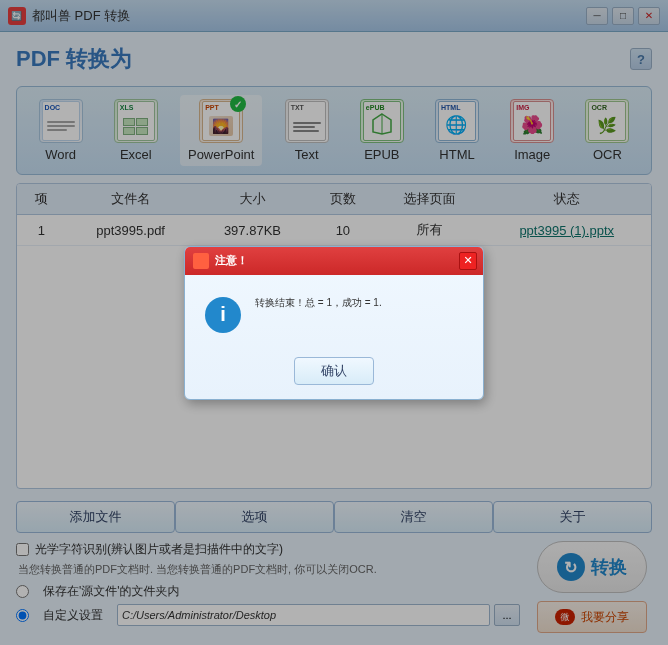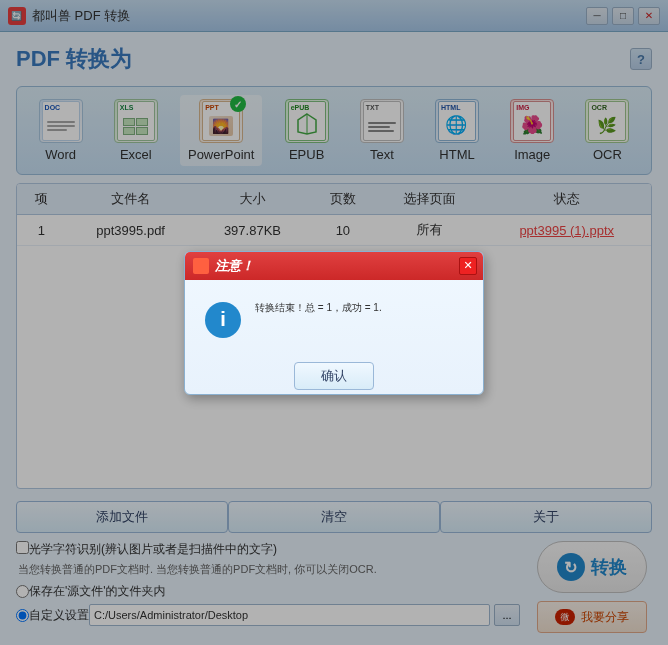--- a/index.html
+++ b/index.html
@@ -205,21 +205,21 @@
       font-weight: normal;
     }
     .file-table td {
       padding: 6px 10px;
       text-align: center;
       font-size: 13px;
       color: #333;
       border-bottom: 1px solid #e8f0f8;
     }
     .file-table td.link {
-      color: #ef4444;
+      color: #0f766e;
       text-decoration: underline;
       cursor: pointer;
     }
 
     
     .action-bar {
       display: flex;
       gap: 0;
       margin-top: 4px;
     }
@@ -247,53 +247,55 @@
       flex: 1;
     }
     .output-settings-title {
       font-size: 13px;
       color: #333;
       font-weight: bold;
       margin-bottom: 6px;
     }
     .checkbox-row {
       display: flex;
-      align-items: flex-start;
+      align-items: center;
+      gap: 6px;
       margin-bottom: 4px;
       font-size: 12px;
       color: #333;
     }
     .ocr-note {
       font-size: 11px;
       color: #666;
       margin-bottom: 6px;
       padding-left: 2px;
     }
     .radio-row {
       display: flex;
       align-items: center;
-      gap: 0;
+      gap: 14px;
       margin-bottom: 4px;
       font-size: 12px;
       color: #333;
     }
     .custom-path-row {
       display: flex;
       align-items: center;
       gap: 6px;
     }
     .custom-path-input {
       flex: 1;
       height: 22px;
       border: 1px solid #a0b8d0;
       border-radius: 2px;
       padding: 0 4px;
       font-size: 11px;
       color: #333;
       background: white;
+      font-style: italic;
     }
     .browse-btn {
       width: 26px;
       height: 22px;
       background: linear-gradient(to bottom, #e8f0f8, #d0e0f0);
       border: 1px solid #9ab0c8;
       border-radius: 2px;
       font-size: 11px;
       cursor: pointer;
       display: flex;
@@ -390,23 +392,22 @@
     }
     .modal-title-icon {
       width: 16px;
       height: 16px;
       background: #ff6040;
       border-radius: 2px;
       margin-right: 6px;
     }
     .modal-title-text {
       color: white;
-      font-size: 13px;
-      font-weight: bold;
-      font-style: italic;
+      font-size: 11px;
+      font-weight: bold;
     }
     .modal-close-btn {
       position: absolute;
       right: 6px;
       width: 18px;
       height: 18px;
       background: #ee2222;
       border: 1px solid #aa1111;
       border-radius: 2px;
       display: flex;
@@ -435,21 +436,21 @@
       font-weight: bold;
       flex-shrink: 0;
       margin-top: 2px;
     }
     .modal-message {
       font-size: 10px;
       color: #333;
       line-height: 1.6;
     }
     .modal-footer {
-      padding: 8px 20px 4px 20px;
+      padding: 8px 20px 14px 20px;
       display: flex;
       justify-content: center;
     }
     .modal-ok-btn {
       width: 80px;
       height: 28px;
       background: linear-gradient(to bottom, #f0f8ff, #d8ecf8);
       border: 1px solid #9ab8d8;
       border-radius: 4px;
       font-size: 13px;
@@ -518,46 +519,46 @@
           <div style="width:24px;height:20px;background:linear-gradient(135deg,#f0e0d0,#e8c8a8);border-radius:2px;margin-top:10px;display:flex;align-items:center;justify-content:center;">
             <span style="font-size:14px;">🌄</span>
           </div>
         </div>
         <div class="check-badge">✓</div>
       </div>
       <span class="format-label">PowerPoint</span>
     </div>
 
     <div class="format-item">
+      <div class="format-icon txt">
+        <div style="display:flex;flex-direction:column;align-items:center;justify-content:center;width:38px;height:40px;background:white;border:1px solid #c0c0c0;border-radius:2px;position:relative;">
+          <span style="font-size:7px;font-weight:bold;color:#555;position:absolute;top:2px;left:2px;">TXT</span>
+          <div style="margin-top:12px;display:flex;flex-direction:column;gap:2px;padding:0 3px;">
+            <div style="height:2px;width:28px;background:#888;border-radius:1px;"></div>
+            <div style="height:2px;width:22px;background:#888;border-radius:1px;"></div>
+            <div style="height:2px;width:26px;background:#888;border-radius:1px;"></div>
+          </div>
+        </div>
+      </div>
+      <span class="format-label">Text</span>
+    </div>
+
+    <div class="format-item">
       <div class="format-icon epub">
         <div style="display:flex;flex-direction:column;align-items:center;justify-content:center;width:38px;height:40px;background:white;border:1px solid #80c080;border-radius:2px;position:relative;">
           <span style="font-size:7px;font-weight:bold;color:#228822;position:absolute;top:2px;left:2px;">ePUB</span>
           <div style="width:22px;height:24px;display:flex;align-items:center;justify-content:center;margin-top:6px;">
             <svg width="22" height="24" viewBox="0 0 22 24">
               <polygon points="11,2 20,8 20,20 11,22 2,20 2,8" fill="none" stroke="#44aa44" stroke-width="1.5"></polygon>
               <line x1="11" y1="2" x2="11" y2="22" stroke="#44aa44" stroke-width="1"></line>
             </svg>
           </div>
         </div>
       </div>
       <span class="format-label">EPUB</span>
-    </div>
-
-    <div class="format-item">
-      <div class="format-icon txt">
-        <div style="display:flex;flex-direction:column;align-items:center;justify-content:center;width:38px;height:40px;background:white;border:1px solid #c0c0c0;border-radius:2px;position:relative;">
-          <span style="font-size:7px;font-weight:bold;color:#555;position:absolute;top:2px;left:2px;">TXT</span>
-          <div style="margin-top:12px;display:flex;flex-direction:column;gap:2px;padding:0 3px;">
-            <div style="height:2px;width:28px;background:#888;border-radius:1px;"></div>
-            <div style="height:2px;width:22px;background:#888;border-radius:1px;"></div>
-            <div style="height:2px;width:26px;background:#888;border-radius:1px;"></div>
-          </div>
-        </div>
-      </div>
-      <span class="format-label">Text</span>
     </div>
 
     <div class="format-item">
       <div class="format-icon html">
         <div style="display:flex;flex-direction:column;align-items:center;justify-content:center;width:38px;height:40px;background:white;border:1px solid #90b8d8;border-radius:2px;position:relative;">
           <span style="font-size:7px;font-weight:bold;color:#2255aa;position:absolute;top:2px;left:2px;">HTML</span>
           <div style="margin-top:8px;display:flex;align-items:center;justify-content:center;color:#aaccee;font-size:18px;">🌐</div>
         </div>
       </div>
       <span class="format-label">HTML</span>
@@ -604,20 +605,21 @@
           <td>10</td>
           <td>所有</td>
           <td class="link">ppt3995 (1).pptx</td>
         </tr>
       </tbody>
     </table>
   </div>
 
   <div class="action-bar">
     <button class="action-btn">添加文件</button>
+    <button class="action-btn">选项</button>
     <button class="action-btn">清空</button>
     <button class="action-btn">关于</button>
   </div>
 
   <div class="output-section">
     <div class="output-settings">
       <div class="checkbox-row">
         <input type="checkbox" style="">
         <span>光学字符识别(辨认图片或者是扫描件中的文字)</span>
       </div>

